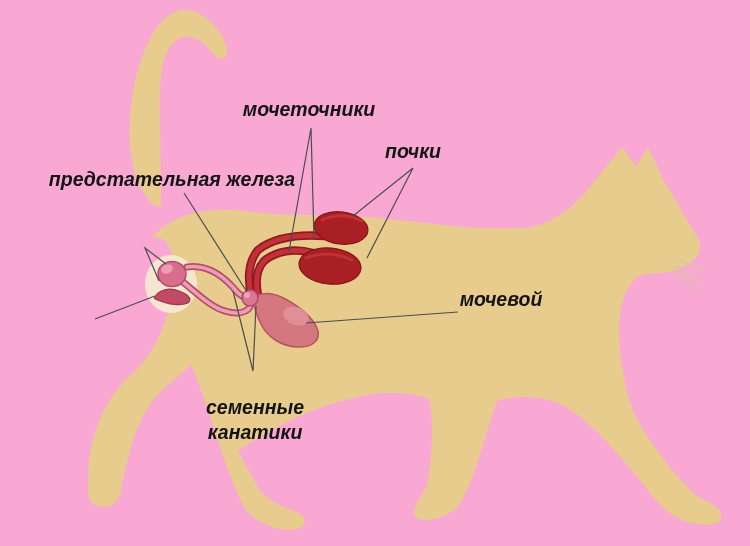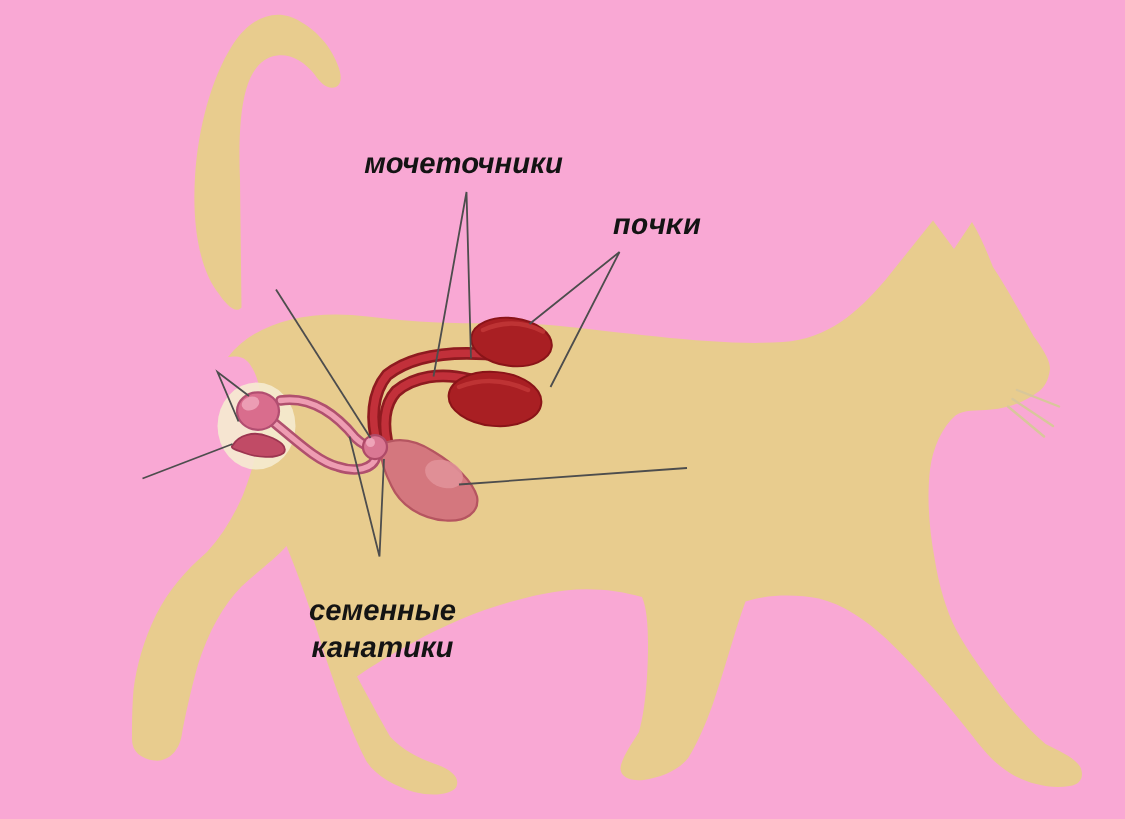--- a/index.html
+++ b/index.html
@@ -9,21 +9,21 @@
   .lbl {
     position:absolute;
     font: italic bold 19.5px "Liberation Sans", sans-serif;
     color:#141414;
     text-align:center;
     letter-spacing:0px;
     white-space:nowrap;
   }
   .lbl .ln { display:block; }
   #lbl-ureters  { left:234px; top:98px;  width:150px; }
-  #lbl-kidneys  { left:388px; top:140px; width:100px;font-family:Liberation Mono, monospace; }
+  #lbl-kidneys  { left:363px; top:140px; width:100px; }
   #lbl-prostate { left:40px;  top:168px; width:264px; }
   #lbl-testes   { left:41px;  top:221px; width:120px; }
   #lbl-penis    { left:13px;  top:295px; width:100px; line-height:27px; }
   #lbl-cords    { left:205px; top:359px; width:100px; line-height:25px;margin-top:36px; }
   #lbl-bladder  { left:451px; top:284px; width:100px; line-height:30px; }
 </style>
 </head>
 <body>
 
 <div id="stage">
@@ -155,24 +155,26 @@
       <polyline points="95,319 155,296"></polyline>
       <polyline points="233,291 253,371 256,306"></polyline>
       <polyline points="458,312 306,323"></polyline>
     </g>
   </svg>
 
   <div class="lbl" id="lbl-ureters">мочеточники</div>
 
   <div class="lbl" id="lbl-kidneys">почки</div>
 
+  <div class="lbl" id="lbl-prostate">предстательная железа</div>
 
 
 
   <div class="lbl" id="lbl-cords">
     <span class="ln">семенные</span>
     <span class="ln">канатики</span>
   </div>
 
   <div class="lbl" id="lbl-bladder">
+    <span class="ln">мочевой</span>
   </div>
 
 </div>
 
 </body></html>

